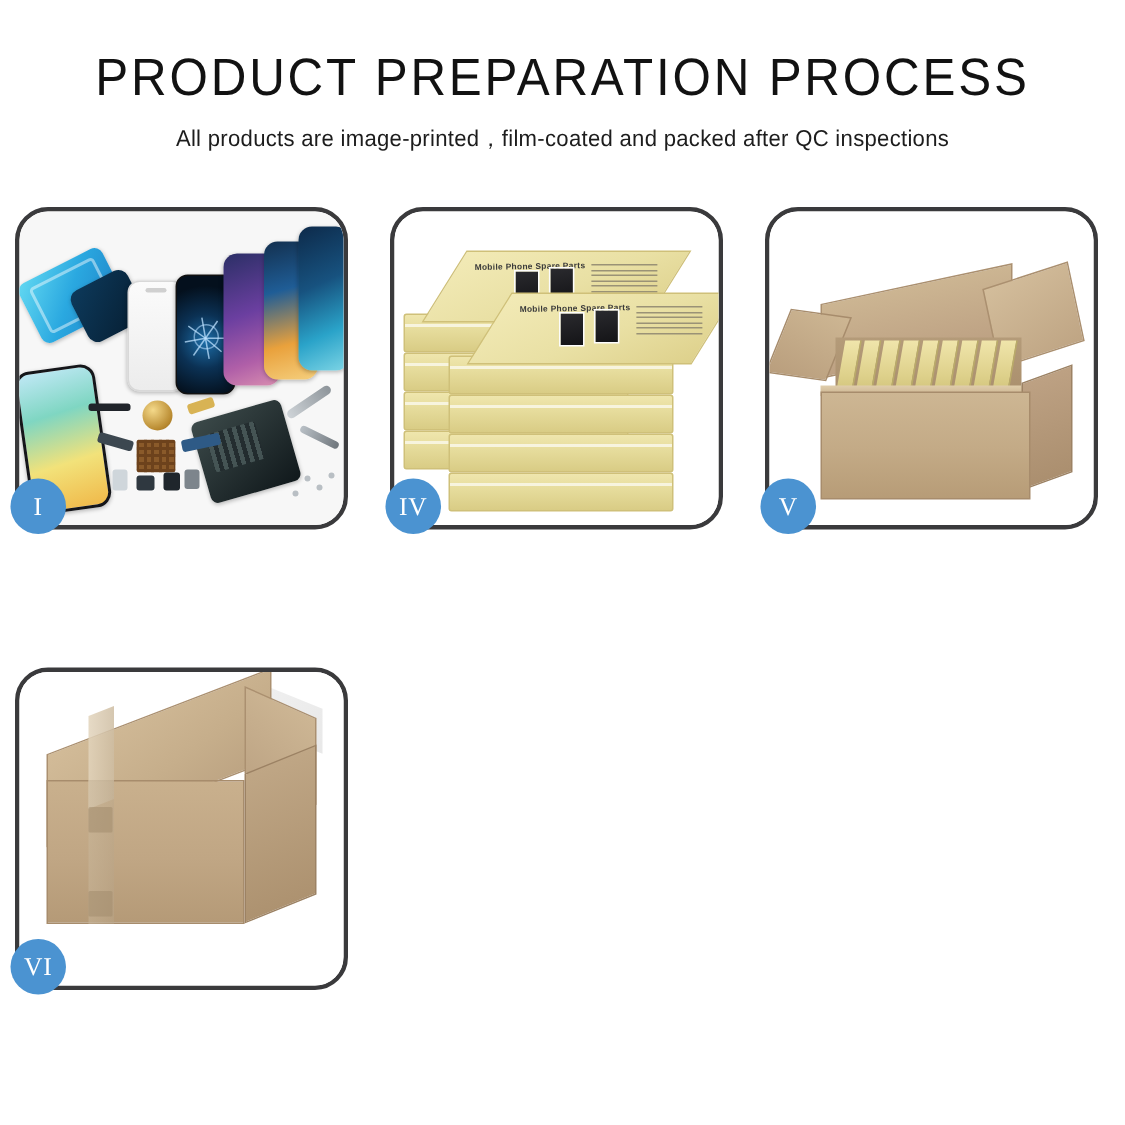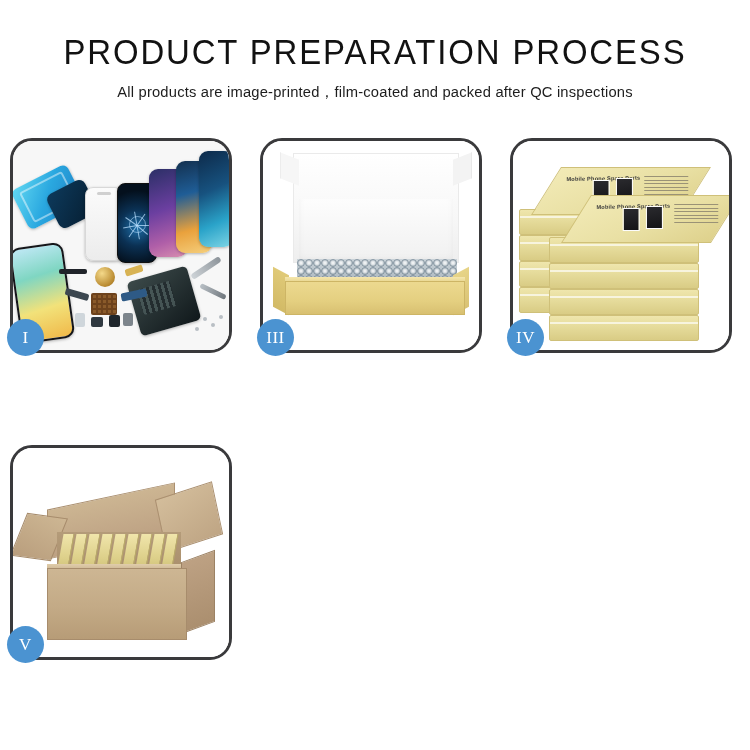--- a/index.html
+++ b/index.html
@@ -498,34 +498,20 @@
       <div class="tweez"></div>
       <div class="screw s1"></div>
       <div class="screw s2"></div>
       <div class="screw s3"></div>
       <div class="screw s4"></div>
     </div>
     <div class="badge">I</div>
   </div>
 
 
-  <div class="panel">
-    <div class="panel-inner p3">
-      <div class="lid"></div>
-      <div class="foam"></div>
-      <div class="box3-in">
-        <div class="bub"></div>
-      </div>
-      <div class="box3-left"></div>
-      <div class="box3-right"></div>
-      <div class="box3-rim"></div>
-      <div class="box3-front"></div>
-    </div>
-    <div class="badge">III</div>
-  </div>
 
   <div class="panel">
     <div class="panel-inner p4">
 
       <div class="stackbox" style="left:6px; top:68px;">
           <span class="edge"></span>
         </div>
       <div class="stackbox" style="left:6px; top:94px;">
           <span class="edge"></span>
         </div>
@@ -598,14 +584,28 @@
             <i style="left:104px"></i>
         </div>
       </div>
       <div class="c5-rim"></div>
       <div class="c5-side"></div>
       <div class="c5-front"></div>
     </div>
     <div class="badge">V</div>
   </div>
 
+  <div class="panel">
+    <div class="panel-inner p6">
+      <div class="c6-shadow"></div>
+      <div class="c6-top"></div>
+      <div class="c6-top2"></div>
+      <div class="c6-side"></div>
+      <div class="c6-front"></div>
+      <div class="c6-tape"></div>
+      <div class="c6-tape2"></div>
+      <div class="c6-tab t1"></div>
+      <div class="c6-tab t2"></div>
+    </div>
+    <div class="badge">VI</div>
+  </div>
 
 </div>
 
 </body></html>

